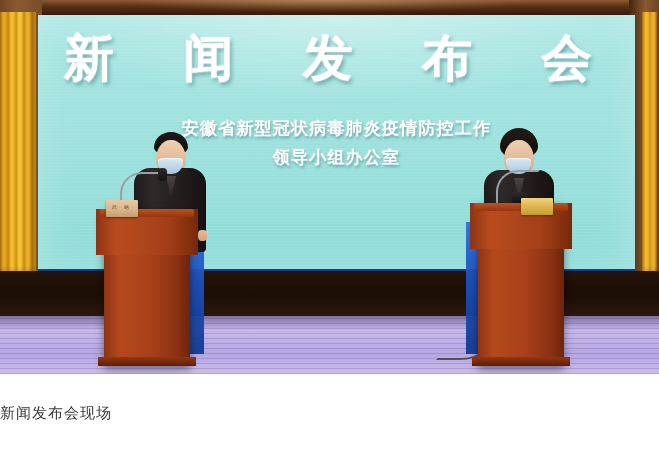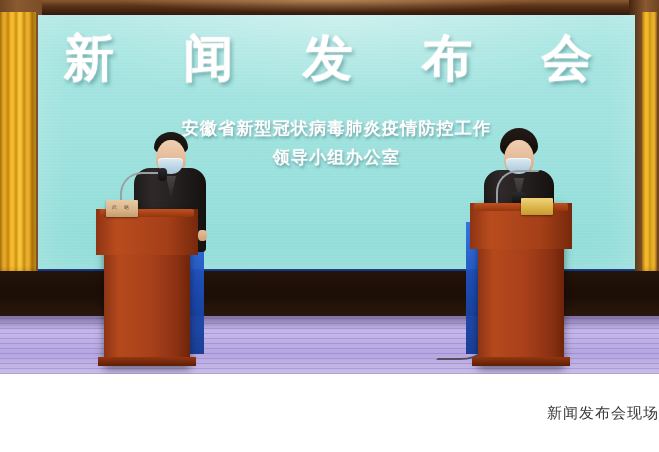--- a/index.html
+++ b/index.html
@@ -359,21 +359,21 @@
     border-radius: 0 0 60% 0;
     opacity: .75;
   }
 
   
   .caption {
     position: absolute;
     left: 0;
     right: 0;
     top: 402px;
-    text-align: right;
+    text-align: left;
     color: #3a3a3a;
     font-family: "DejaVu Serif", "Liberation Serif", serif;
     font-size: 15px;
     letter-spacing: 1px;
     line-height: 22px;
   }
 </style>
 </head>
 <body>
 

